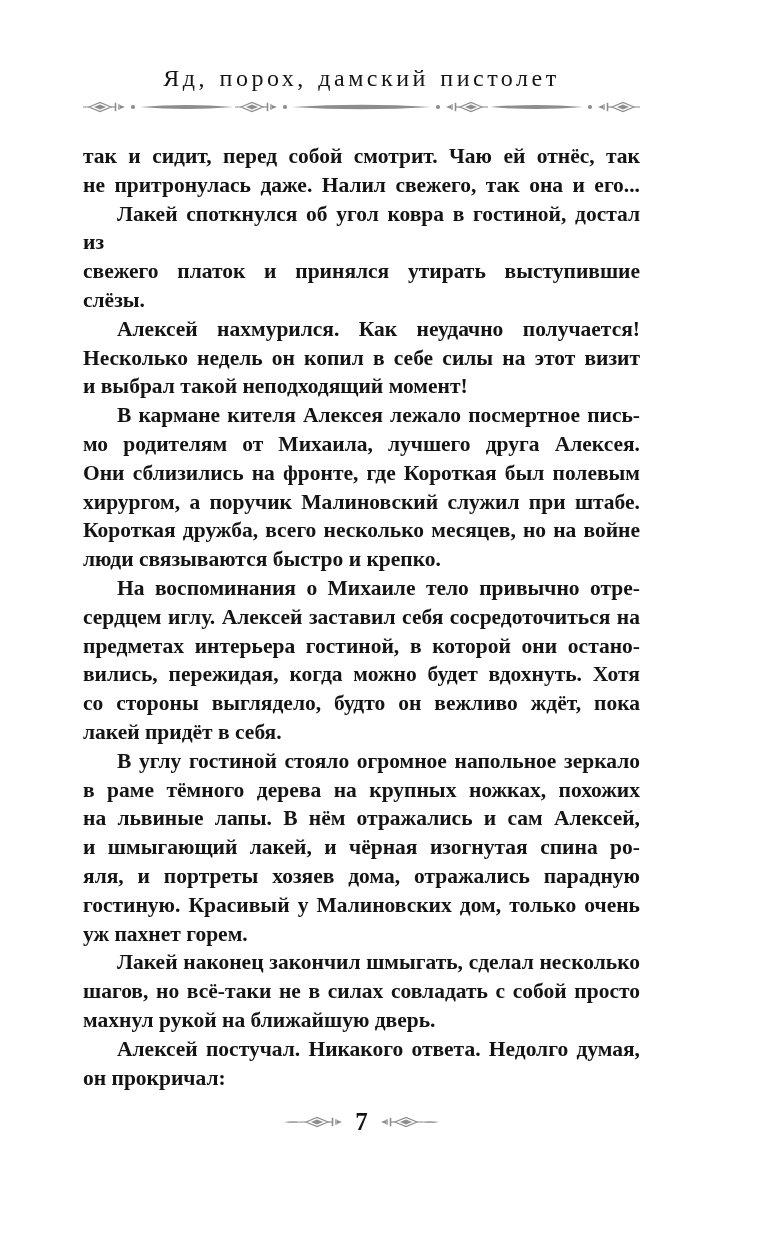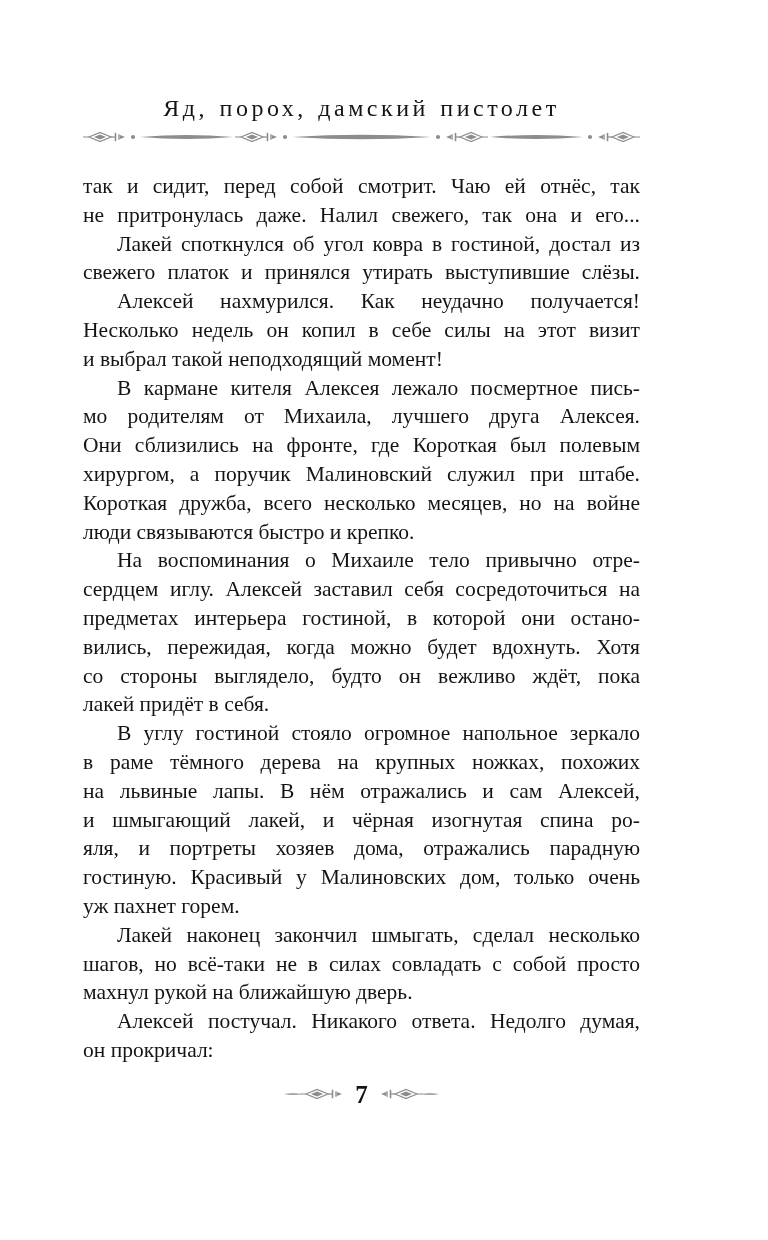--- a/index.html
+++ b/index.html
@@ -4,27 +4,27 @@
 <style>
   html,body { margin:0; padding:0; }
   body { background:#ffffff; }
   .page {
     position:relative; width:768px; height:1240px; overflow:hidden;
     background:var(--bg,#ffffff);
     font-family:"Liberation Serif","DejaVu Serif",serif;
   }
   .column { position:absolute; left:83px; top:0; width:557px; }
   .running-title {
-    margin-top:94px; text-align:center;
+    margin-top:64px; text-align:center;
     font-size:24px; line-height:28px; font-weight:400;
     letter-spacing:3.5px; word-spacing:2px;
     color:var(--text,#141414);
   }
   .divider { display:block; margin-top:6px; width:557px; height:18px; color:var(--ornament,#8d8d8d); }
-  .body-text { margin-top:26px; font-size:21.5px; line-height:28.8px; color:var(--text,#141414); }
+  .body-text { margin-top:26px; font-size:21.5px; line-height:28.8px; color:var(--text,#141414);font-weight:bold; }
   .line { text-align:justify; text-align-last:justify; }
   .line.short { text-align-last:left; }
   .line.indent { text-indent:34px; }
   .footer {
     margin-top:17px; display:flex; justify-content:center; align-items:center; gap:13px;
     color:var(--ornament,#8d8d8d);
   }
   .footer svg { display:block; width:58px; height:18px; }
   .page-number { font-weight:bold; font-size:25px; line-height:25px; color:var(--text,#141414); }
 </style>

